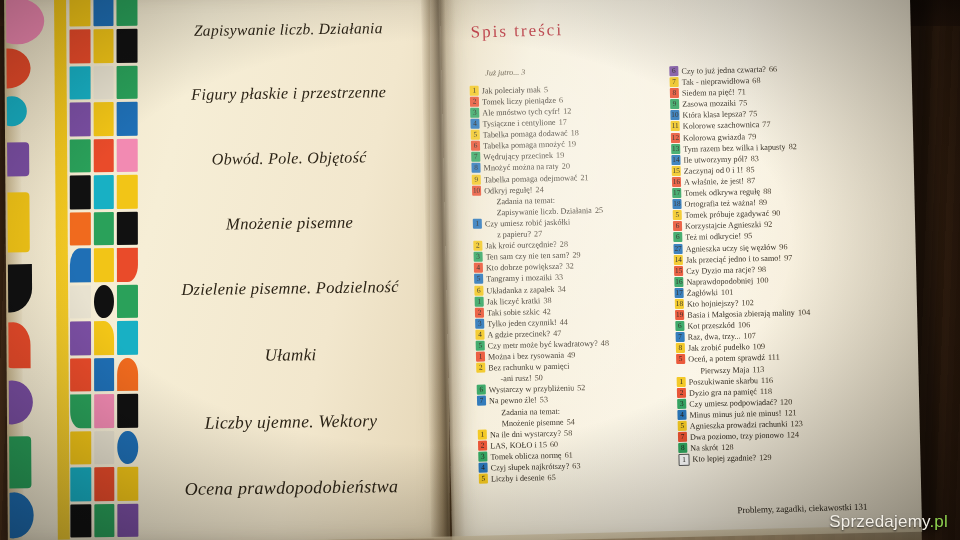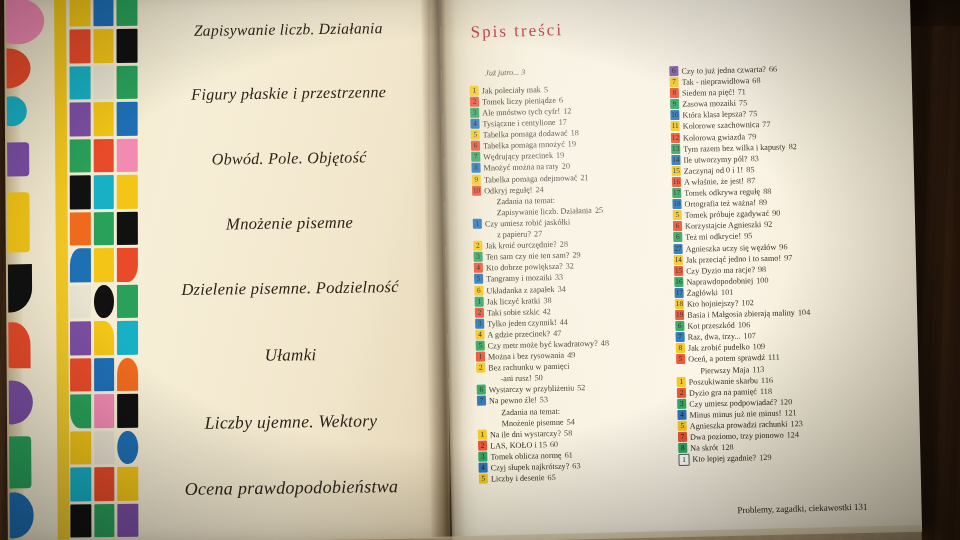--- a/index.html
+++ b/index.html
@@ -589,13 +589,14 @@
             <span class="pg">129</span>
           </div>
         </div>
     </div>
 
     <div class="footer-note">Problemy, zagadki, ciekawostki  131</div>
   </div>
 
   <div class="glare"></div>
   <div class="vignette"></div>
+  <div class="wm"><span>Sprzedajemy</span><span class="pl">.pl</span></div>
 </div>
 
 </body></html>

